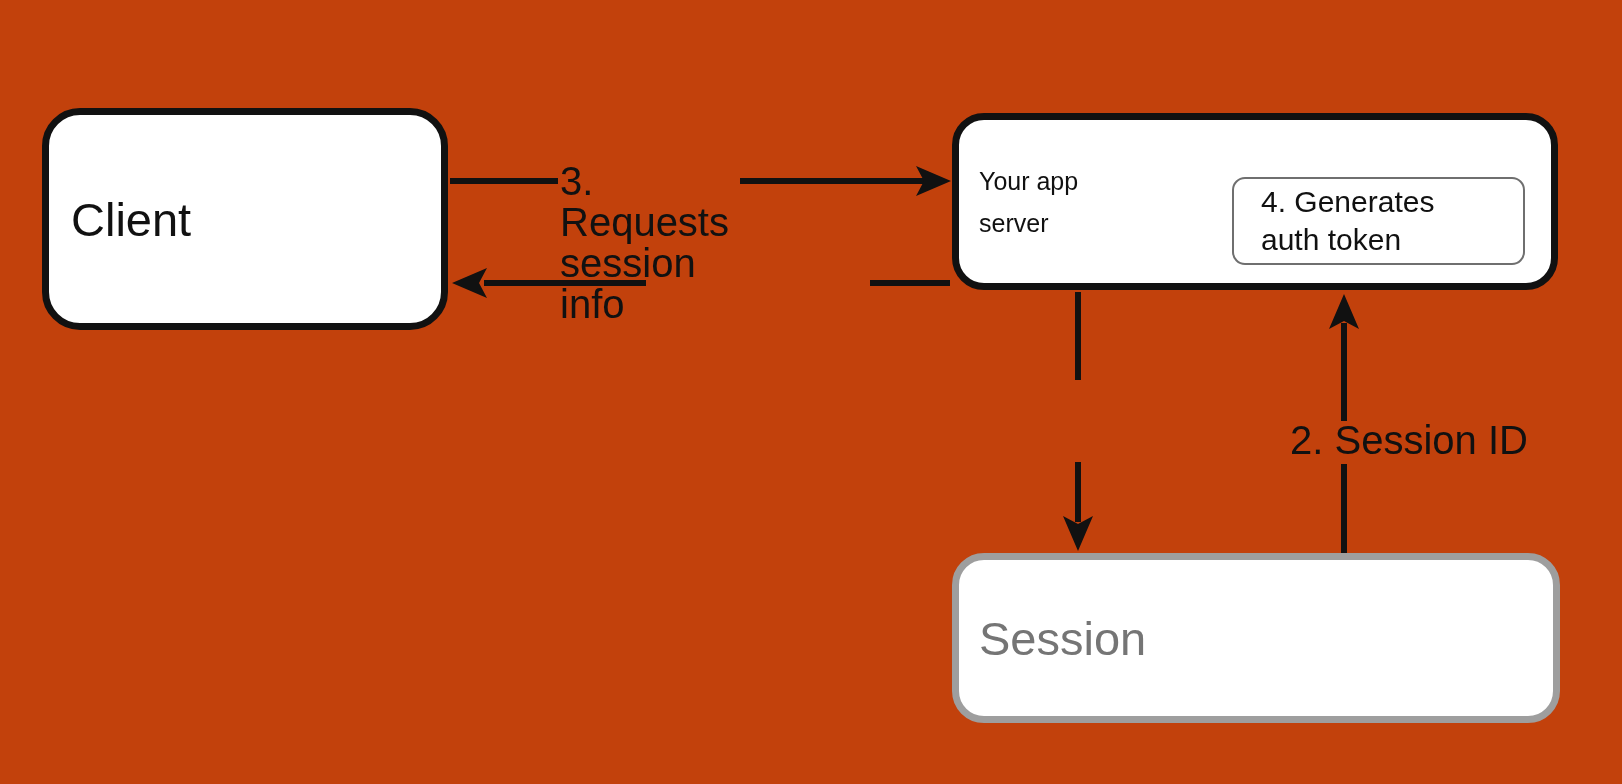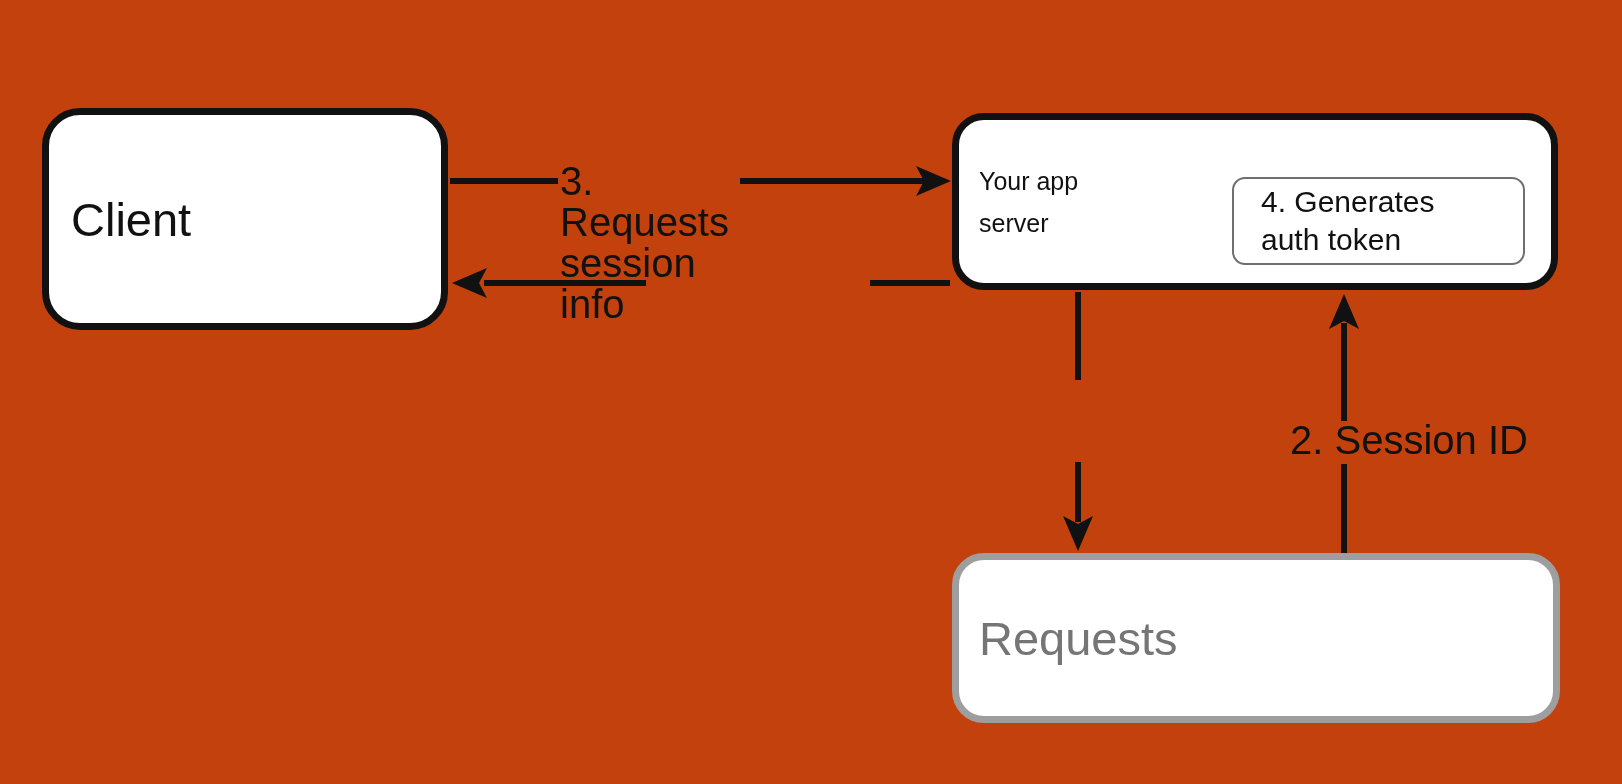--- a/index.html
+++ b/index.html
@@ -139,19 +139,19 @@
   </div>
 
   <div class="node node-app-server">
     <div class="app-server-label">Your app server</div>
     <div class="node-generates">
       <div class="generates-label">4. Generates auth token</div>
     </div>
   </div>
 
   <div class="node node-opentok">
-    <span>Requests</span>
+    <span>Session</span>
   </div>
 
   <div class="edge-label edge-label-session">2. Session ID</div>
   <div class="edge-label edge-label-requests">3. Requests session info</div>
 
 </div>
 
 </body></html>

